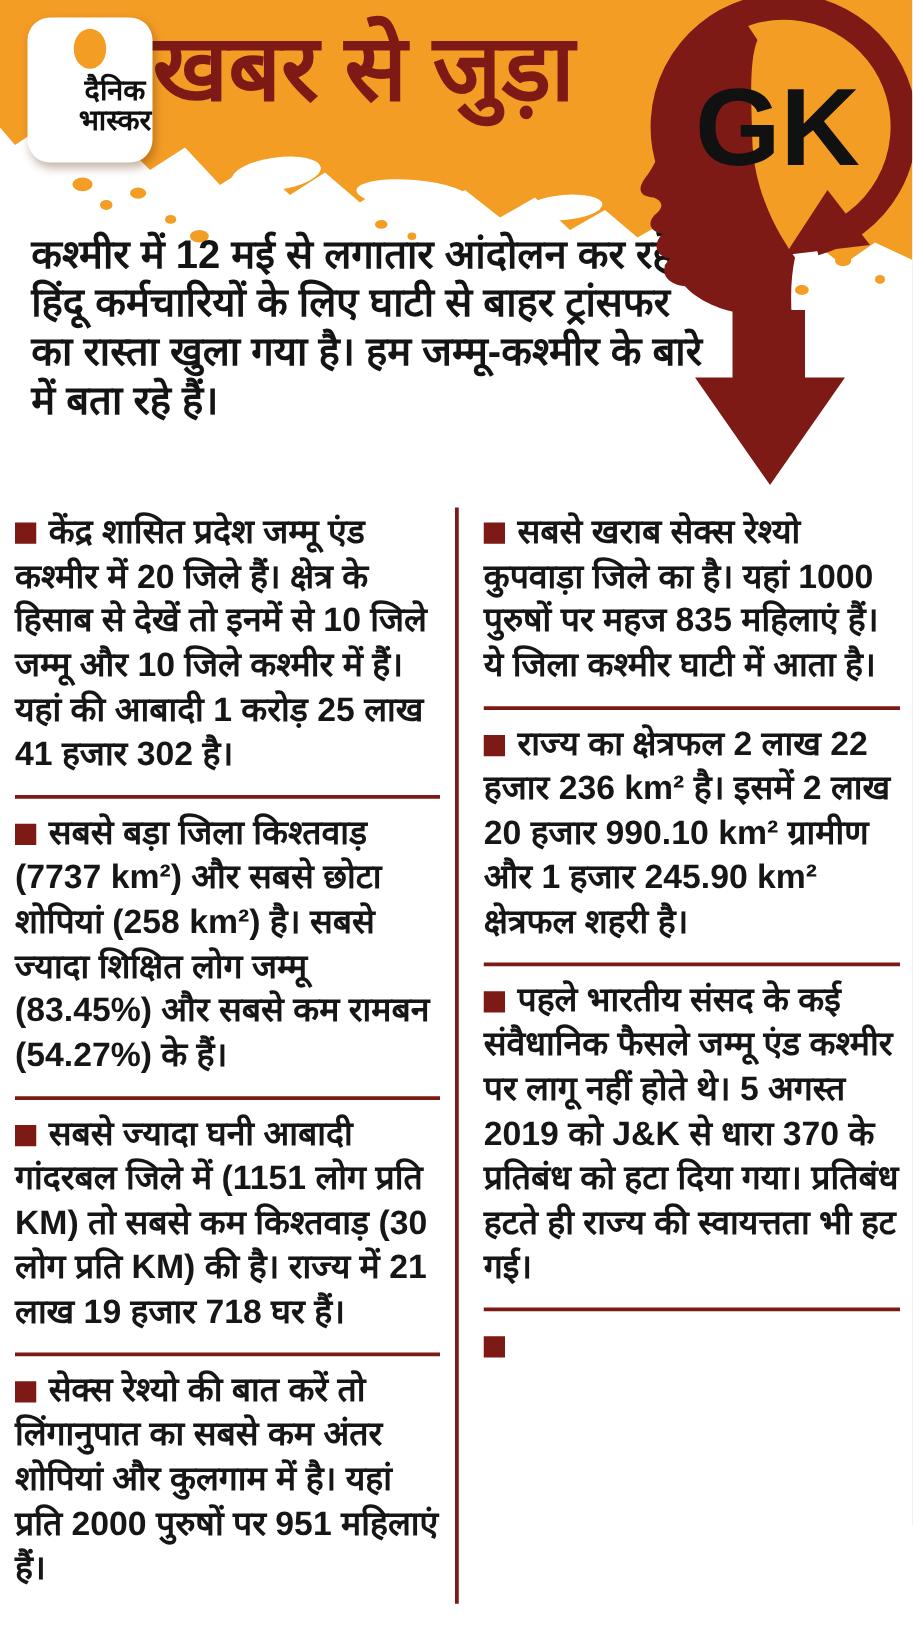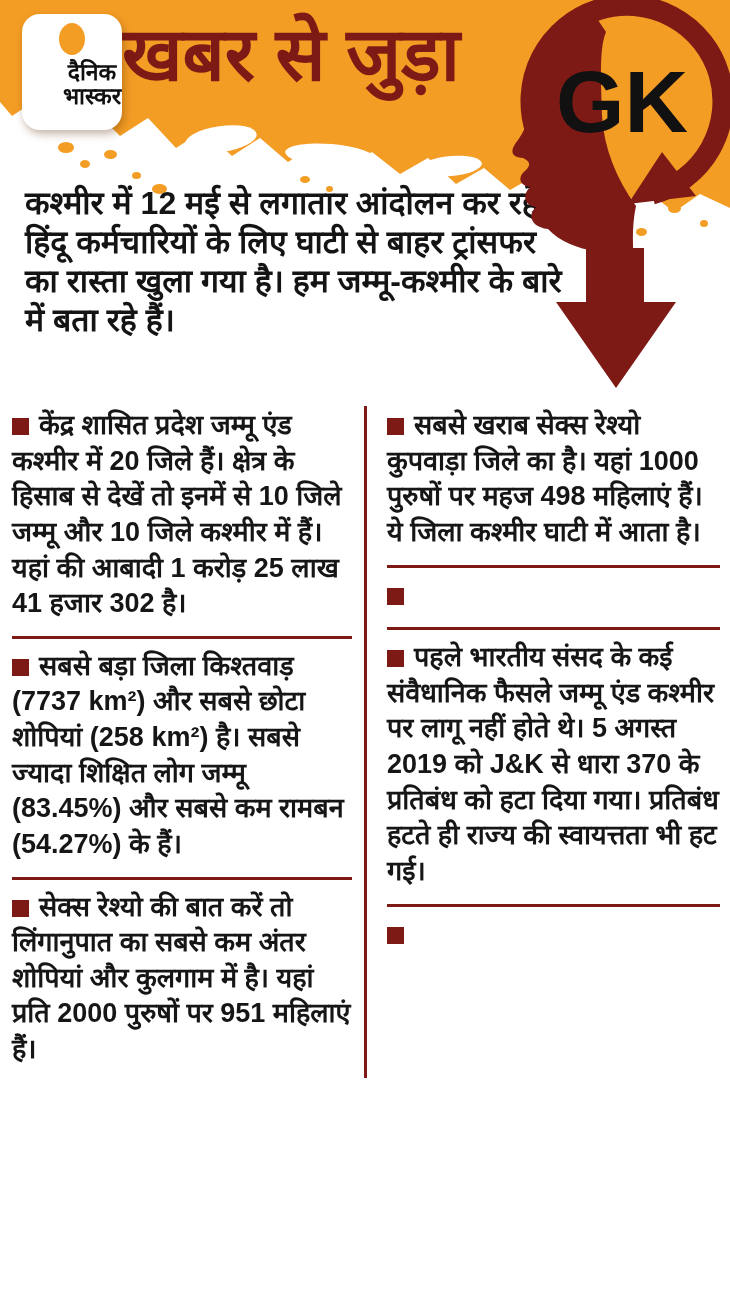--- a/index.html
+++ b/index.html
@@ -102,24 +102,25 @@
 
     <text x="142" y="132" text-anchor="middle" font-size="88" font-weight="900" fill="var(--c-gk,#111111)" font-family="Liberation Sans, sans-serif">GK</text>
   </svg>
 
   <p class="intro"><span>कश्मीर में 12 मई से लगातार आंदोलन कर रहे हिंदू कर्मचारियों के लिए घाटी से बाहर ट्रांसफर का रास्ता खुला गया है।</span> <span class="em">हम जम्मू-कश्मीर के बारे में बता रहे हैं।</span></p>
 
   <div class="cols">
     <div class="col left">
       <div class="fact"><span class="sq"></span><span>केंद्र शासित प्रदेश जम्मू एंड कश्मीर में 20 जिले हैं। क्षेत्र के हिसाब से देखें तो इनमें से 10 जिले जम्मू और 10 जिले कश्मीर में हैं। यहां की आबादी 1 करोड़ 25 लाख 41 हजार 302 है।</span></div>
       <div class="fact"><span class="sq"></span><span>सबसे बड़ा जिला किश्तवाड़ (7737 km²) और सबसे छोटा शोपियां (258 km²) है। सबसे ज्यादा शिक्षित लोग जम्मू (83.45%) और सबसे कम रामबन (54.27%) के हैं।</span></div>
+      <div class="fact"><span class="sq"></span><span>सबसे ज्यादा घनी आबादी गांदरबल जिले में (1151 लोग प्रति KM) तो सबसे कम किश्तवाड़ (30 लोग प्रति KM) की है। राज्य में 21 लाख 19 हजार 718 घर हैं।</span></div>
       <div class="fact"><span class="sq"></span><span>सेक्स रेश्यो की बात करें तो लिंगानुपात का सबसे कम अंतर शोपियां और कुलगाम में है। यहां प्रति 2000 पुरुषों पर 951 महिलाएं हैं।</span></div>
     </div>
     <div class="vdiv"></div>
     <div class="col right">
-      <div class="fact"><span class="sq"></span><span>सबसे खराब सेक्स रेश्यो कुपवाड़ा जिले का है। यहां 1000 पुरुषों पर महज 498 महिलाएं हैं। ये जिला कश्मीर घाटी में आता है।</span></div>
-      <div class="fact"><span class="sq"></span></div>
+      <div class="fact"><span class="sq"></span><span>सबसे खराब सेक्स रेश्यो कुपवाड़ा जिले का है। यहां 1000 पुरुषों पर महज 835 महिलाएं हैं। ये जिला कश्मीर घाटी में आता है।</span></div>
+      <div class="fact"><span class="sq"></span><span>राज्य का क्षेत्रफल 2 लाख 22 हजार 236 km² है। इसमें 2 लाख 20 हजार 990.10 km² ग्रामीण और 1 हजार 245.90 km² क्षेत्रफल शहरी है।</span></div>
       <div class="fact"><span class="sq"></span><span>पहले भारतीय संसद के कई संवैधानिक फैसले जम्मू एंड कश्मीर पर लागू नहीं होते थे। 5 अगस्त 2019 को J&amp;K से धारा 370 के प्रतिबंध को हटा दिया गया। प्रतिबंध हटते ही राज्य की स्वायत्तता भी हट गई।</span></div>
       <div class="fact"><span class="sq"></span></div>
     </div>
   </div>
 
 </div>
 
 </body></html>

